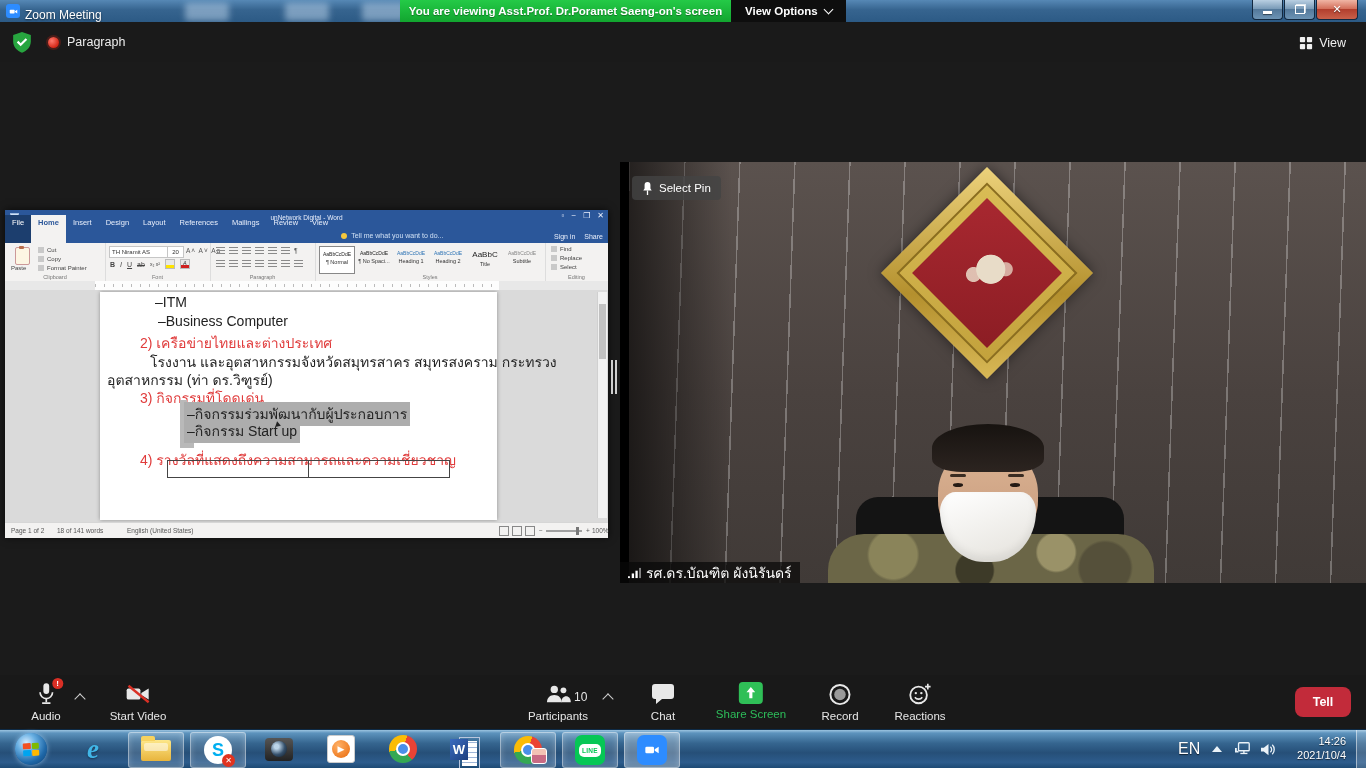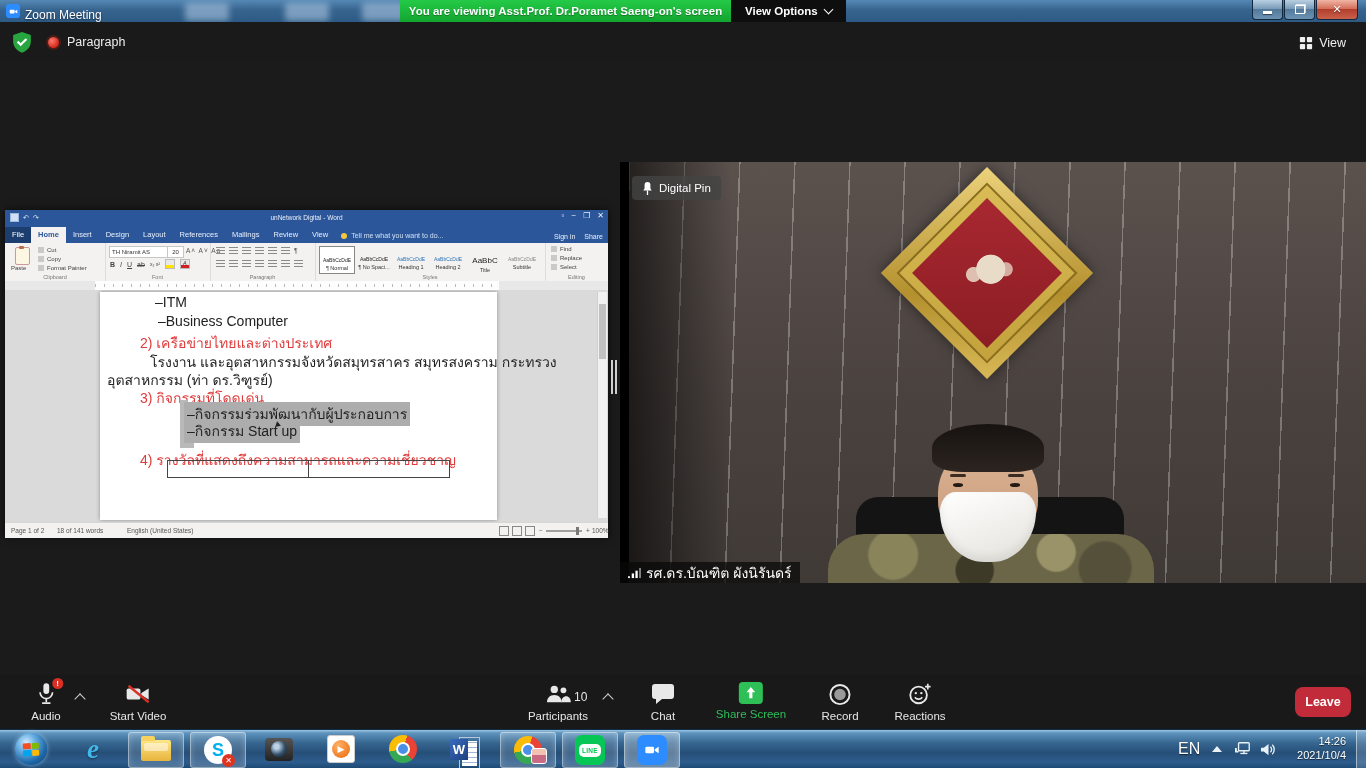--- a/index.html
+++ b/index.html
@@ -49,21 +49,21 @@
   
   .word{position:absolute;left:5px;top:148px;width:603px;height:327px;background:#f3f2f1;
     box-shadow:0 0 8px rgba(0,0,0,.7);font-family:"Liberation Sans","DejaVu Sans",sans-serif;}
   .w-titlebar{position:absolute;left:0;top:0;width:100%;height:15px;background:#2b579a;
     display:flex;align-items:center;color:#dce6f5;font-size:7px;}
   .w-qat{display:flex;gap:4px;margin-left:5px;align-items:center;}
   .w-save{width:7px;height:7px;background:#cfe0f5;border:1px solid #9db9dd;}
   .w-title{position:absolute;left:0;right:0;text-align:center;font-size:6.5px;color:#e8eefb;}
   .w-winbtns{position:absolute;right:4px;top:1px;display:flex;gap:7px;font-size:8px;color:#e8eefb;}
   .w-tabs{position:absolute;left:0;top:15px;width:100%;height:18px;background:#2b579a;display:flex;align-items:flex-end;}
-  .w-tab{color:#e8eefb;font-size:7.5px;padding:3px 7px 4px;}
+  .w-tab{color:#e8eefb;font-size:7.5px;padding:3px 7px 16px;}
   .w-tab.file{background:#1c3e6e;color:#fff;}
   .w-tab.active{background:#f3f2f1;color:#2b579a;font-weight:bold;}
   .w-tellme{display:flex;align-items:center;gap:4px;color:#cfe0f5;font-size:7px;padding-bottom:4px;margin-left:6px;}
   .bulb{width:6px;height:6px;border-radius:50%;background:#f5c73d;}
   .w-account{position:absolute;right:5px;bottom:3px;display:flex;gap:9px;color:#e8eefb;font-size:7px;}
   .w-ribbon{position:absolute;left:0;top:33px;width:100%;height:38px;background:#f3f2f1;border-bottom:1px solid #d4d4d4;}
   .rgroup{position:absolute;top:0;height:38px;border-right:1px solid #ddd;}
   .rlabel{position:absolute;bottom:1px;width:100%;text-align:center;font-size:5.5px;color:#777;}
   .paste-icon{position:absolute;left:10px;top:4px;width:13px;height:16px;background:#fdf6e3;border:1px solid #c99;
     border-radius:2px;}
@@ -76,21 +76,21 @@
   .fontsize{position:absolute;left:62px;top:3px;width:15px;height:10px;background:#fff;border:1px solid #c6c6c6;
     font-size:6px;color:#333;line-height:10px;text-align:center;}
   .fglyphs{position:absolute;left:81px;top:4px;font-size:6.5px;color:#555;letter-spacing:1px;white-space:nowrap;}
   .fglyphs2{position:absolute;left:5px;top:16px;font-size:7px;color:#444;display:flex;gap:5px;align-items:center;}
   .hl-yellow{width:8px;height:8px;background:linear-gradient(180deg,#e8e8e8 60%,#ffe400 60%);border:1px solid #bbb;}
   .fc-red{width:8px;height:8px;background:linear-gradient(180deg,#e8e8e8 60%,#d02020 60%);border:1px solid #bbb;
     color:#333;font-size:5.5px;text-align:center;line-height:6px;}
   .pglyph{width:9px;height:8px;background:repeating-linear-gradient(180deg,#8a8a8a 0 1px,transparent 1px 3px);display:inline-block;}
   .prow{position:absolute;left:6px;display:flex;gap:4px;}
   .schip{position:absolute;top:3px;width:34px;height:26px;text-align:center;}
-  .schip .samp{font-size:5px;color:#222;margin-top:10px;white-space:nowrap;overflow:hidden;}
+  .schip .samp{font-size:5px;color:#222;margin-top:4px;white-space:nowrap;overflow:hidden;}
   .schip .samp.blue{color:#2e74b5;}
   .schip .samp.big{font-size:8px;}
   .schip .nm{font-size:5.5px;color:#333;margin-top:2px;white-space:nowrap;overflow:hidden;}
   .schip.sel{border:1px solid #888;background:#fff;}
   .erow{position:absolute;left:6px;font-size:6px;color:#444;display:flex;gap:3px;align-items:center;white-space:nowrap;}
   .w-ruler{position:absolute;left:0;top:71px;width:100%;height:9px;background:#e8e8e8;border-bottom:1px solid #d6d6d6;}
   .ruler-band{position:absolute;left:90px;top:0;width:404px;height:9px;background:#fdfdfd;
     background-image:repeating-linear-gradient(90deg,#bbb 0 1px,transparent 1px 9px);background-size:100% 3px;
     background-position:0 3px;background-repeat:no-repeat;}
   .w-doc{position:absolute;left:0;top:80px;width:100%;height:232px;background:#dadada;overflow:hidden;}
@@ -486,21 +486,21 @@
       <i class="brow" style="left:330px"></i>
       <i class="brow" style="left:388px"></i>
       <i class="eye" style="left:333px"></i>
       <i class="eye" style="left:390px"></i>
       <div class="mask"></div>
       <div class="remove-pin">
         <svg width="11" height="13" viewBox="0 0 16 20" fill="#fff">
           <path d="M8 0a4.5 4.5 0 0 1 4.5 4.5V10l2 3H1.5l2-3V4.5A4.5 4.5 0 0 1 8 0z"></path>
           <rect x="7" y="13" width="2" height="7"></rect>
         </svg>
-        <span>Digital Pin</span>
+        <span>Select Pin</span>
       </div>
       <div class="name-tag">
         <svg width="13" height="12" viewBox="0 0 14 13" fill="#fff">
           <rect x="0" y="10" width="2" height="2"></rect>
             <rect x="4" y="7" width="2.5" height="5"></rect>
           <rect x="8" y="4" width="2.5" height="8"></rect>
             <rect x="12" y="1" width="2" height="11" opacity=".5"></rect>
         </svg>
         <span>รศ.ดร.บัณฑิต ผังนิรันดร์</span>
       </div>
@@ -581,21 +581,21 @@
           <circle cx="11" cy="14" r="9" stroke="#e8e8e8" stroke-width="2" fill="none"></circle>
           <circle cx="8" cy="12" r="1.3" fill="#e8e8e8"></circle>
             <circle cx="14" cy="12" r="1.3" fill="#e8e8e8"></circle>
           <path d="M7 16.5a5 5 0 0 0 8 0" stroke="#e8e8e8" stroke-width="1.8" fill="none"></path>
           <path d="M21 2v6M18 5h6" stroke="#e8e8e8" stroke-width="1.8"></path>
         </svg>
       </div>
       <span class="lbl">Reactions</span>
     </div>
 
-    <button class="leave">Leave</button>
+    <button class="leave">Tell</button>
   </div>
 
   <div class="taskbar">
     <div class="slot" style="left:4px">
       <div class="orb">
         <div class="flag">
             <i style="background:#f25022"></i>
             <i style="background:#7fba00"></i>
             <i style="background:#00a4ef"></i>
             <i style="background:#ffb900"></i>

